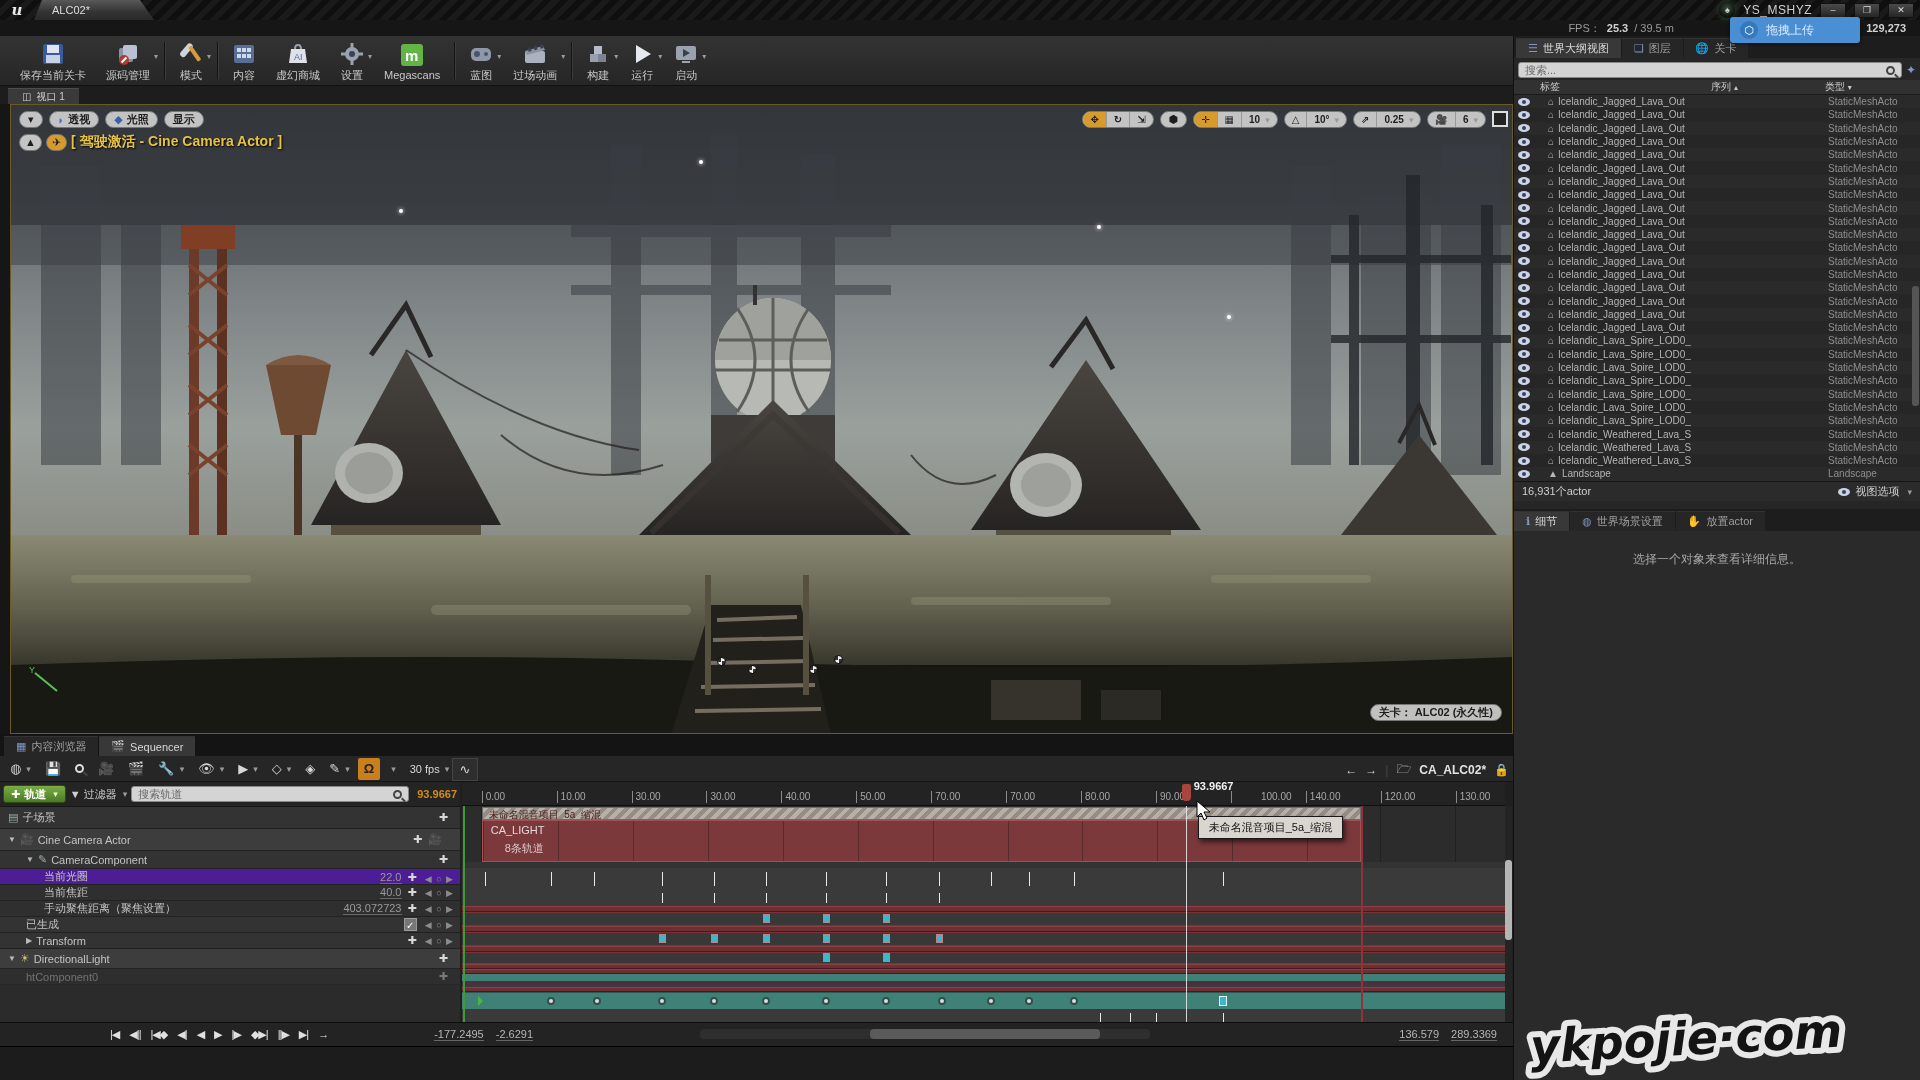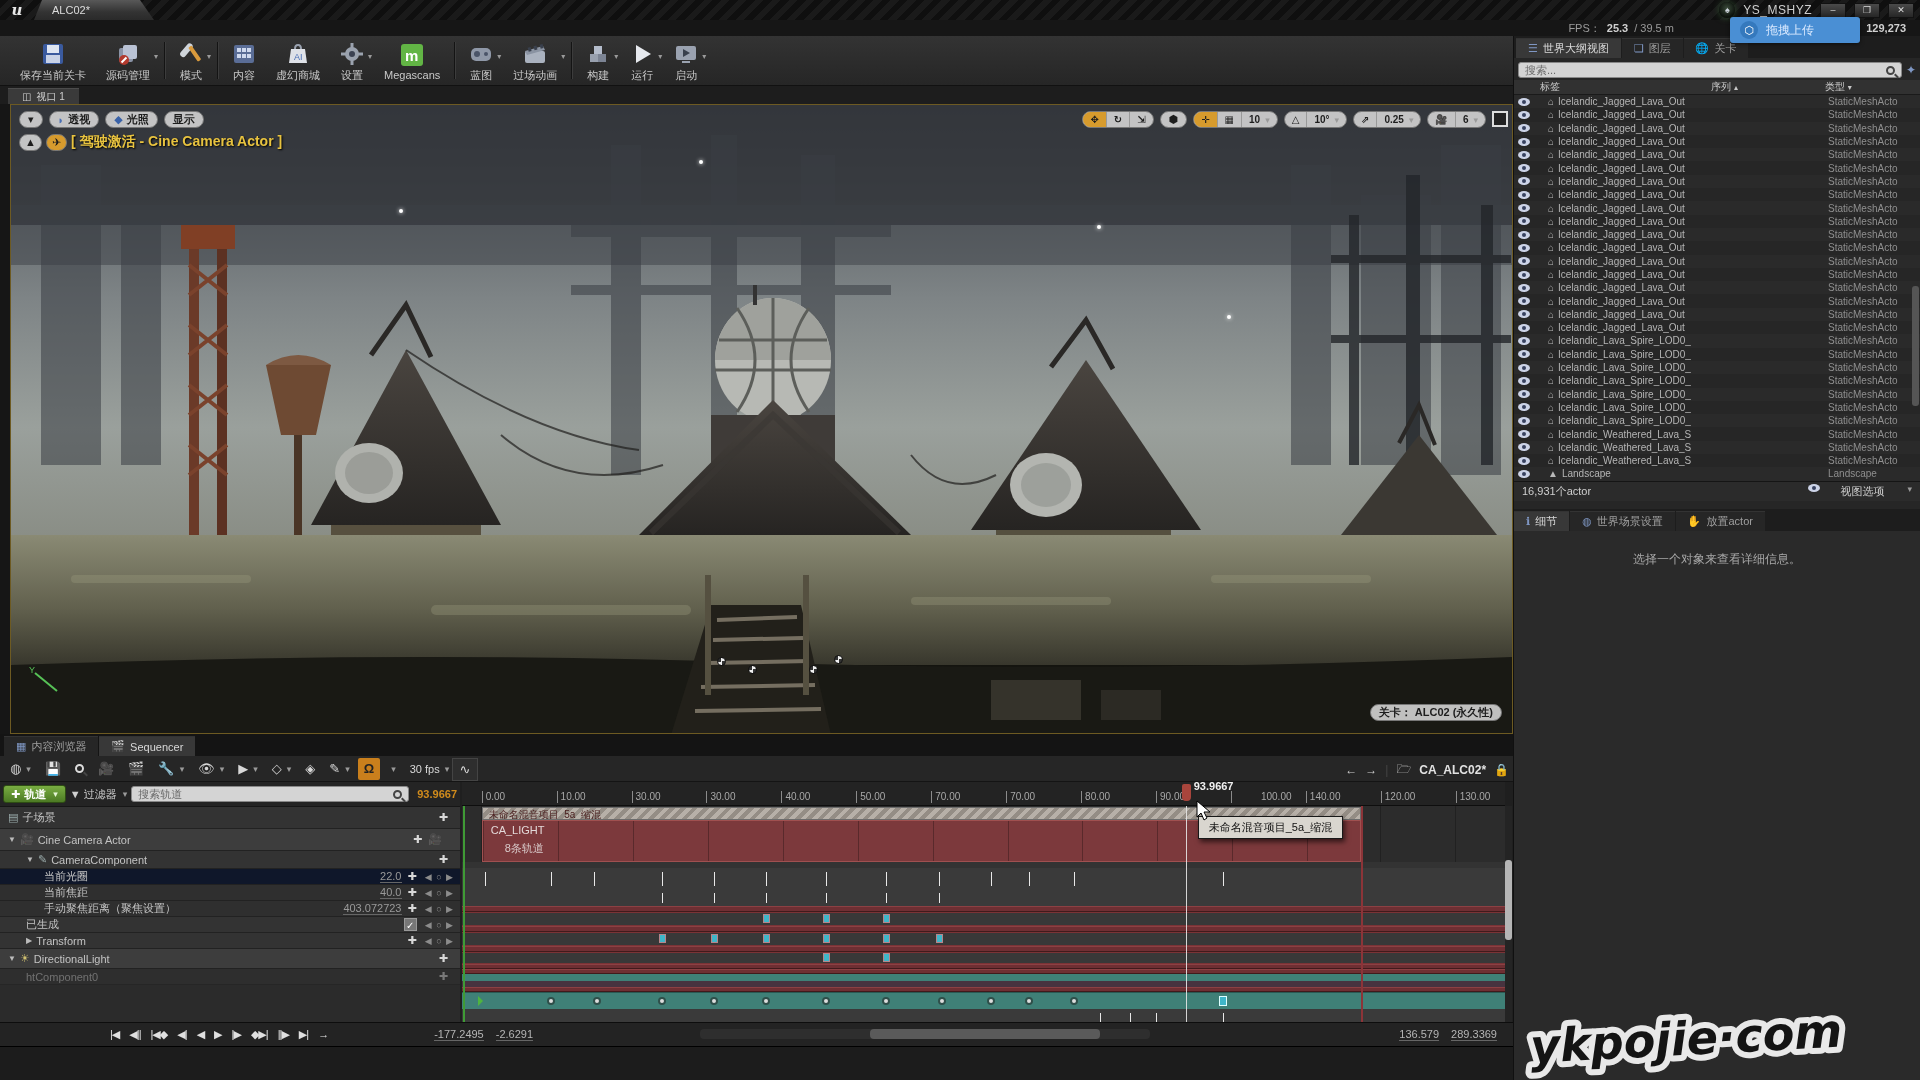--- a/index.html
+++ b/index.html
@@ -717,21 +717,21 @@
         <div class="orow">
           <span class="i-eye"></span>
           <span class="i-house" style="margin-left:14px;">▲</span>
           <span>Landscape</span>
           <span class="typ">Landscape</span>
         </div>
       </div>
     <div id="outliner-scroll"></div>
     <div id="outliner-footer">
       <span>16,931个actor</span>
-      <span style="margin-left:auto;display:flex;gap:20px;">
+      <span style="margin-left:auto;display:flex;align-items:center;gap:5px;">
           <span class="i-eye"></span>
           <span>视图选项</span>
           <span class="dd">▾</span>
         </span>
     </div>
     <div id="detail-tabs">
         <div class="ptab active">
           <span style="color:#7f97c4;">ℹ</span>
           <span>细节</span>
         </div>
@@ -850,21 +850,21 @@
         </div>
         <div class="trow" style="height: 18px; background: rgb(51, 51, 51);">
           <span style="width:26px;"></span>
           <span class="caret">▼</span>
           <span style="color:#9aa;margin-right:4px;">✎</span>
           <span>CameraComponent</span>
           <span style="margin-left:auto;"></span>
           <span class="plus">✚</span>
           <span style="width:12px;"></span>
         </div>
-        <div class="trow" style="height: 16px; background: #0f172a;">
+        <div class="trow" style="height: 16px; background: #4c1d95; align-items: flex-end;">
           <span style="width:44px;"></span>
           <span>当前光圈</span>
           <span class="val">22.0</span>
           <span class="plus">✚</span>
           <span class="keysnav">◀ ○ ▶</span>
         </div>
         <div class="trow" style="height: 16px; background: rgb(47, 47, 47);">
           <span style="width:44px;"></span>
           <span>当前焦距</span>
           <span class="val">40.0</span>

